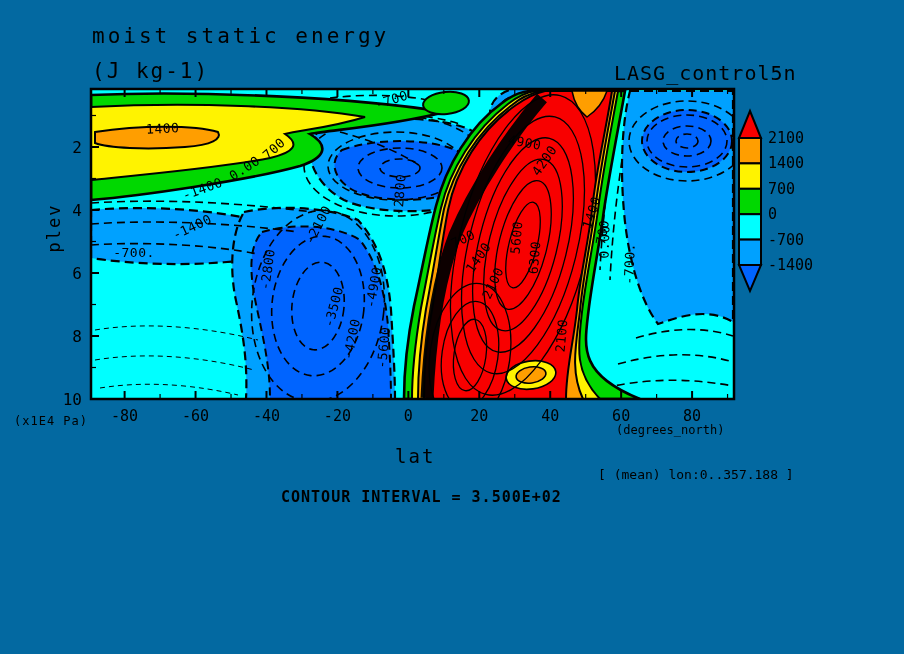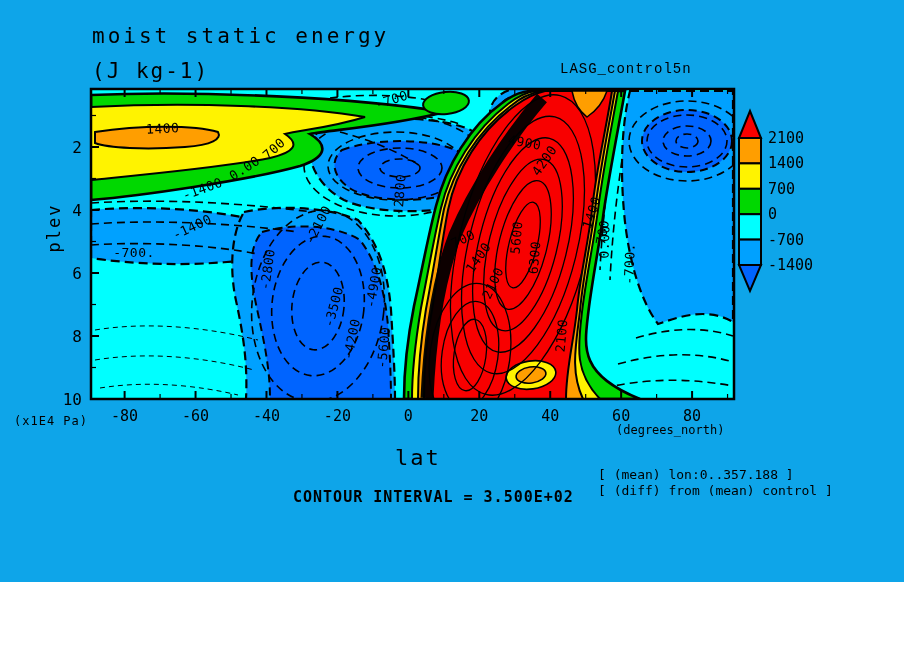--- a/index.html
+++ b/index.html
@@ -1,45 +1,44 @@
 <!DOCTYPE html>
 <html><head>
 <meta charset="utf-8">
 <style>
   html,body{margin:0;padding:0;background:#ffffff;}
-  #page{position:relative;width:904px;height:582px;background:#0ea5e9;overflow:hidden;
+  #page{position:relative;width:904px;height:654px;background:#0369a1;overflow:hidden;
         font-family:"DejaVu Sans Mono", monospace;color:#000;}
   .abs{position:absolute;white-space:pre;}
   #title{left:92px;top:24px;font-size:21px;letter-spacing:3px;}
   #units{left:92px;top:59px;font-size:21px;letter-spacing:2px;}
-  #dataset{left:560px;top:61px;font-size:14px;letter-spacing:1px;font-family:Liberation Mono, monospace;}
+  #dataset{left:614px;top:61px;font-size:20px;letter-spacing:1px;}
   #ylabel{left:30px;top:218px;font-size:17px;letter-spacing:2px;transform:rotate(-90deg);transform-origin:center;}
   #yunits{left:14px;top:414px;font-size:12px;letter-spacing:1px;}
-  #xlabel{left:395px;top:445px;font-size:22px;letter-spacing:2px;}
+  #xlabel{left:395px;top:445px;font-size:19px;letter-spacing:2px;}
   #xunits{left:616px;top:423px;font-size:12px;}
-  #cint{left:281px;top:488px;font-size:15px;font-weight:bold;letter-spacing:1px;margin-left:12px;}
+  #cint{left:281px;top:488px;font-size:15px;font-weight:bold;letter-spacing:1px;}
   #ann1{left:598px;top:467px;font-size:13px;}
   #ann2{left:598px;top:483px;font-size:13px;}
   svg text{font-family:"DejaVu Sans Mono", monospace;}
 </style>
 </head>
 <body>
 
 <div id="page">
 
   <div class="abs" id="title">moist static energy</div>
   <div class="abs" id="units">(J kg-1)</div>
   <div class="abs" id="dataset">LASG_control5n</div>
   <div class="abs" id="ylabel">plev</div>
   <div class="abs" id="yunits">(x1E4 Pa)</div>
   <div class="abs" id="xlabel">lat</div>
   <div class="abs" id="xunits">(degrees_north)</div>
   <div class="abs" id="cint">CONTOUR INTERVAL = 3.500E+02</div>
   <div class="abs" id="ann1">[ (mean) lon:0..357.188 ]</div>
-  <div class="abs" id="ann2">[ (diff) from (mean) control ]</div>
 
   <svg width="904" height="654" viewBox="0 0 904 654" style="position:absolute;left:0;top:0;">
     <defs>
       <clipPath id="plotclip">
           <rect x="91" y="89" width="643" height="310"></rect>
         </clipPath>
       <clipPath id="redclip">
         <path d="M545,91 L612,91 C606,130 596,170 592,210 C588,245 580,275 577,310 C573,345 566,370 566,399 L424,399 C424,370 426,340 432,310 C438,275 442,240 448,210 C456,170 480,130 516,105 C526,98 536,93 545,91 Z"></path>
       </clipPath>
     </defs>

